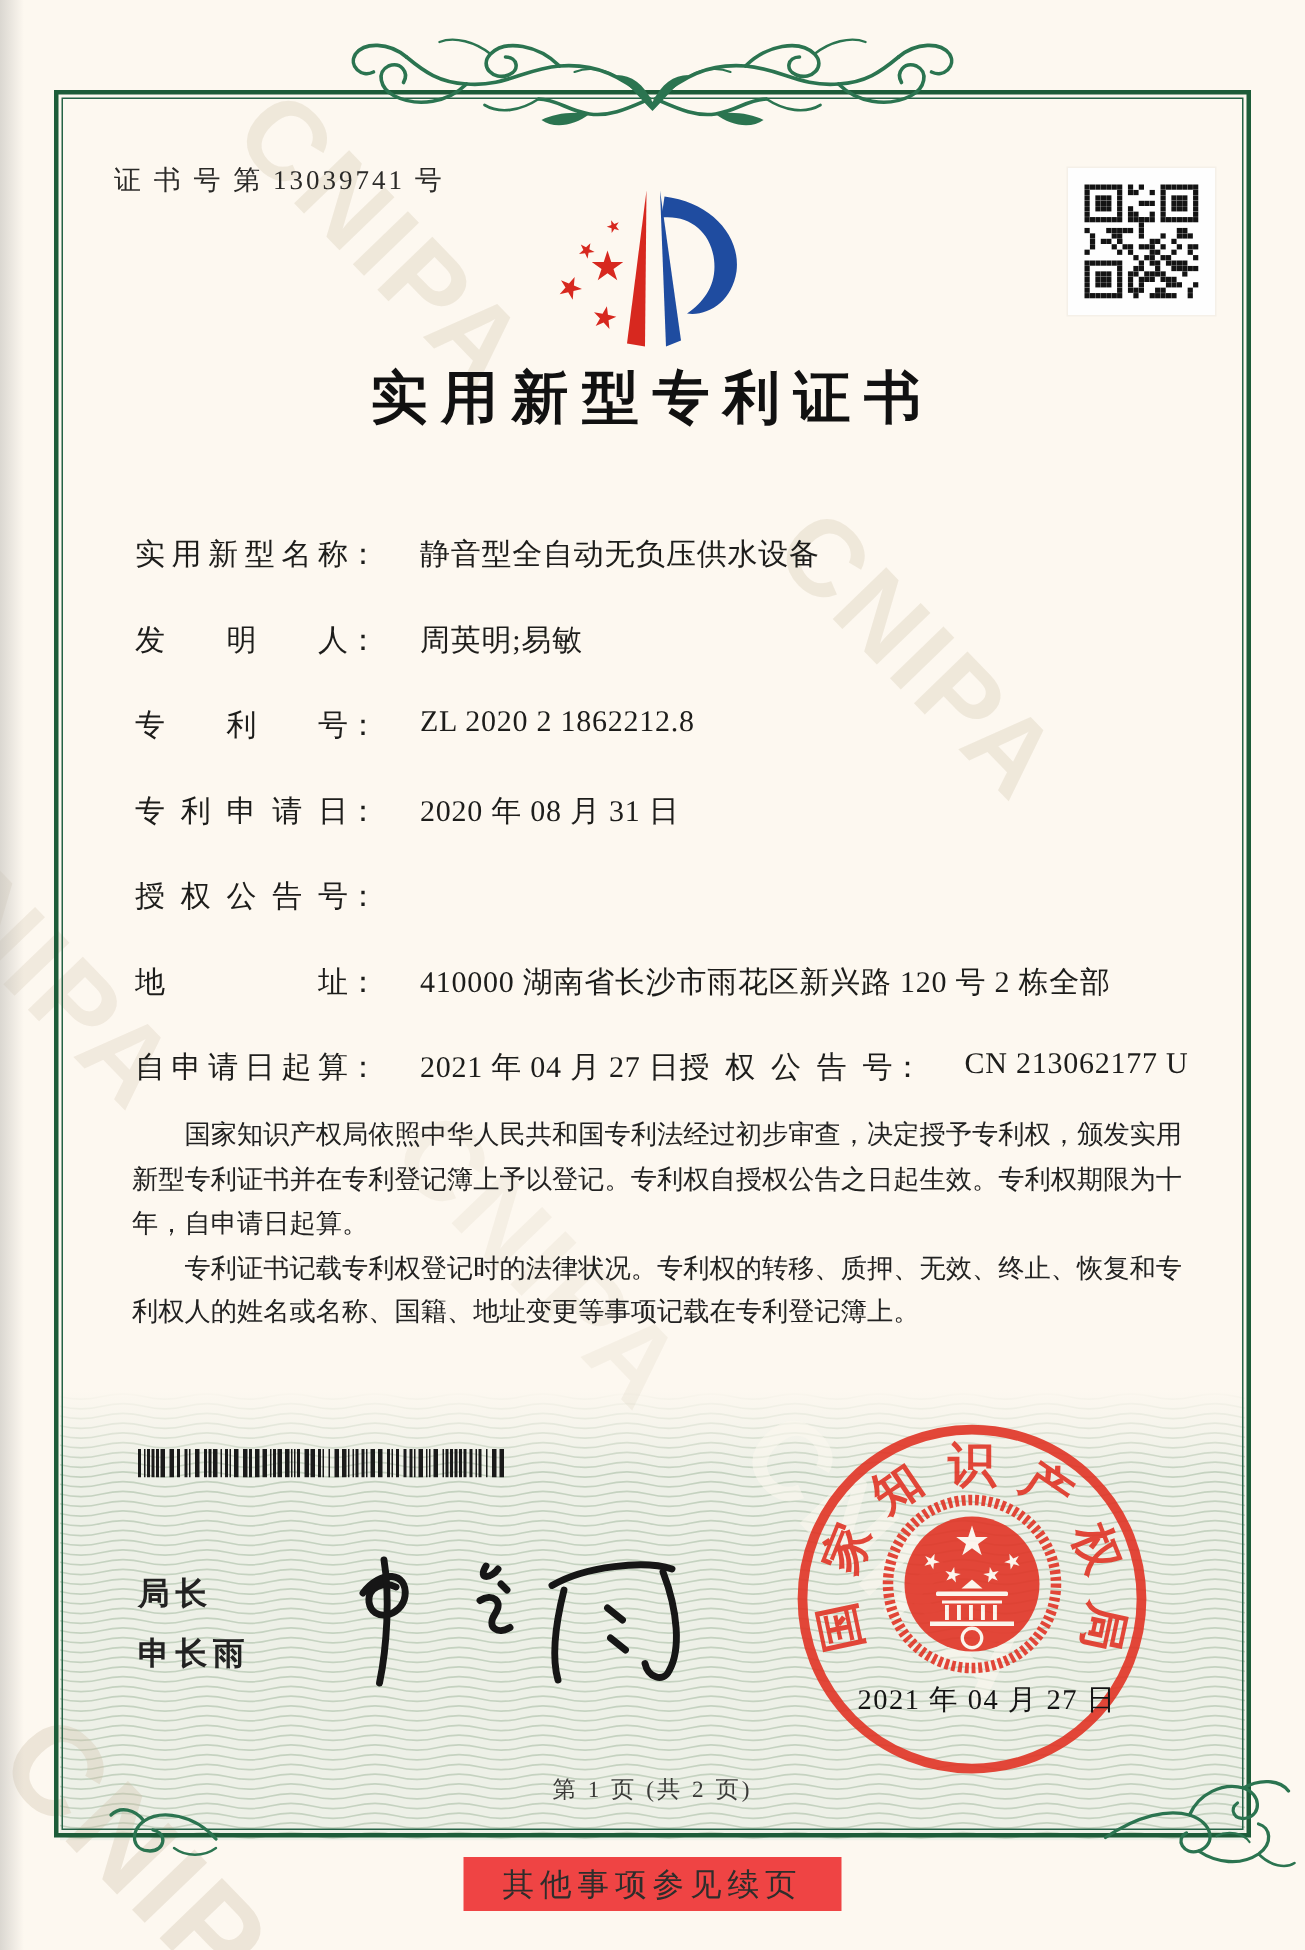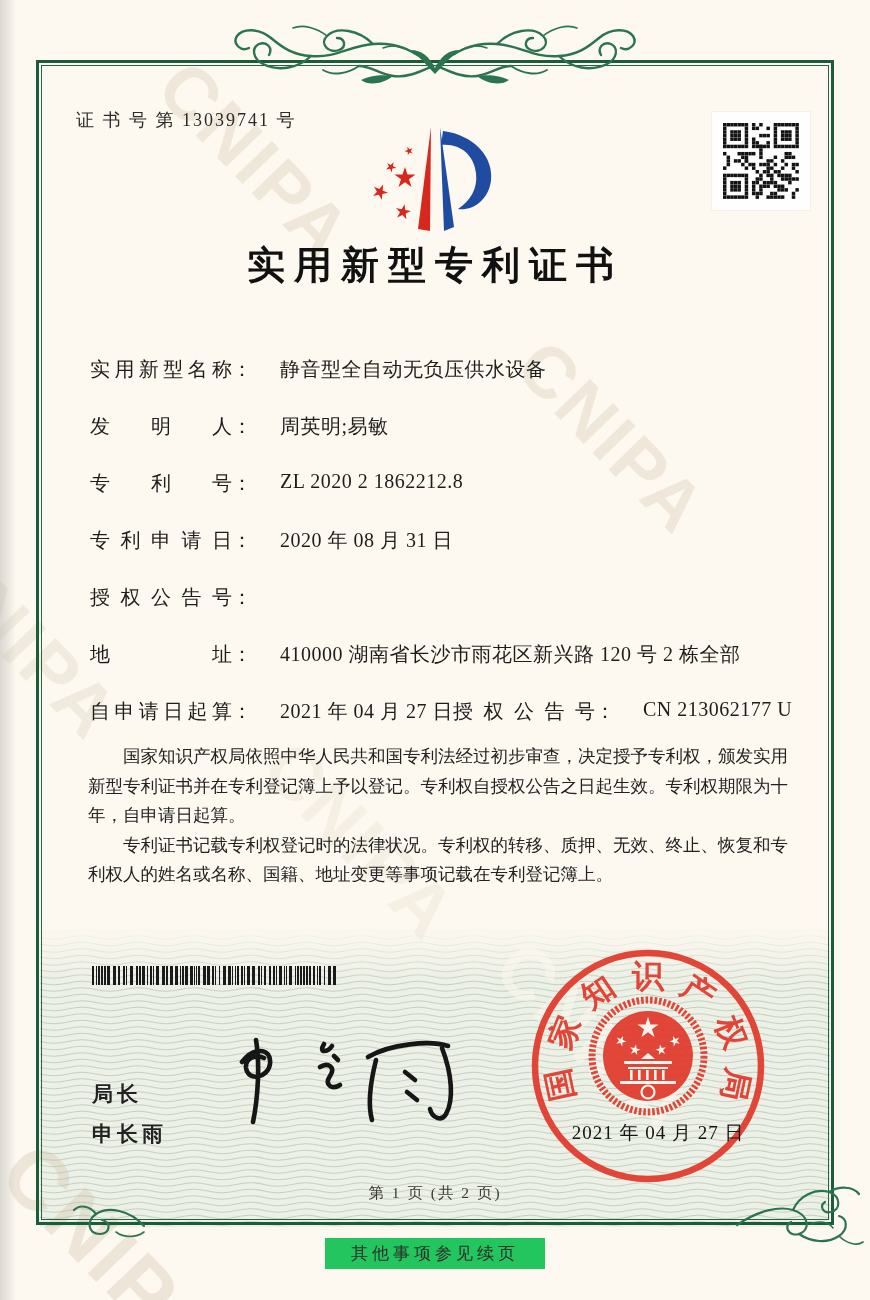--- a/index.html
+++ b/index.html
@@ -30,30 +30,30 @@
   .frow{height:57px;display:flex;align-items:flex-start;position:relative;}
   .flabel{display:inline-block;width:142px;text-align:justify;text-align-last:justify;flex:none;}
   .fcolon{flex:none;}
   .fvalue{margin-left:28px;letter-spacing:.5px;white-space:nowrap;}
   .grant2{position:absolute;left:363px;top:0;display:flex;}
   .paras{position:absolute;left:88px;top:742px;width:700px;font-size:17.5px;line-height:29.5px;
     text-align:justify;color:#222;}
   .paras p{margin:0;text-indent:2em;}
   .barcode{position:absolute;left:92px;top:966px;}
   .signer{position:absolute;left:92px;top:1048px;font-family:"Liberation Sans","DejaVu Sans",sans-serif;
-    font-size:21px;font-weight:600;letter-spacing:4px;color:#222;margin-top:32px;}
+    font-size:21px;font-weight:600;letter-spacing:4px;color:#222;}
   .signer div{margin-bottom:12px;}
   .signature{position:absolute;left:220px;top:1012px;}
   .seal{position:absolute;left:518px;top:944px;mix-blend-mode:multiply;}
   .seal-date{position:absolute;left:548px;top:1120px;width:220px;font-size:19px;letter-spacing:1px;
     color:#141414;z-index:12;text-align:center;white-space:nowrap;}
   .page-info{position:absolute;left:0;top:1183px;width:100%;text-align:center;font-size:15.5px;
     letter-spacing:2px;color:#3a3a38;}
   .footer-note{position:absolute;left:0;top:1238px;width:100%;text-align:center;z-index:11;}
-  .footer-note span{display:inline-block;background:#22c55e;padding:4px 26px;font-size:17px;
+  .footer-note span{display:inline-block;background:#ef4444;padding:4px 26px;font-size:21px;
     letter-spacing:4px;color:#2e2d2b;}
 </style>
 </head>
 <body>
 
 <div class="page">
 
   <svg class="waves" id="waves" width="790" height="301">
       <rect x="0" y="0" width="790" height="301" fill="#edf0e7"></rect>
       <path d="M0 5 q14 3.5 28 0 t28 0 t28 0 t28 0 t28 0 t28 0 t28 0 t28 0 t28 0 t28 0 t28 0 t28 0 t28 0 t28 0 t28 0 t28 0 t28 0 t28 0 t28 0 t28 0 t28 0 t28 0 t28 0 t28 0 t28 0 t28 0 t28 0 t28 0 t28 0" fill="none" stroke="rgba(186,203,183,0.8)" stroke-width="1.1"></path>

